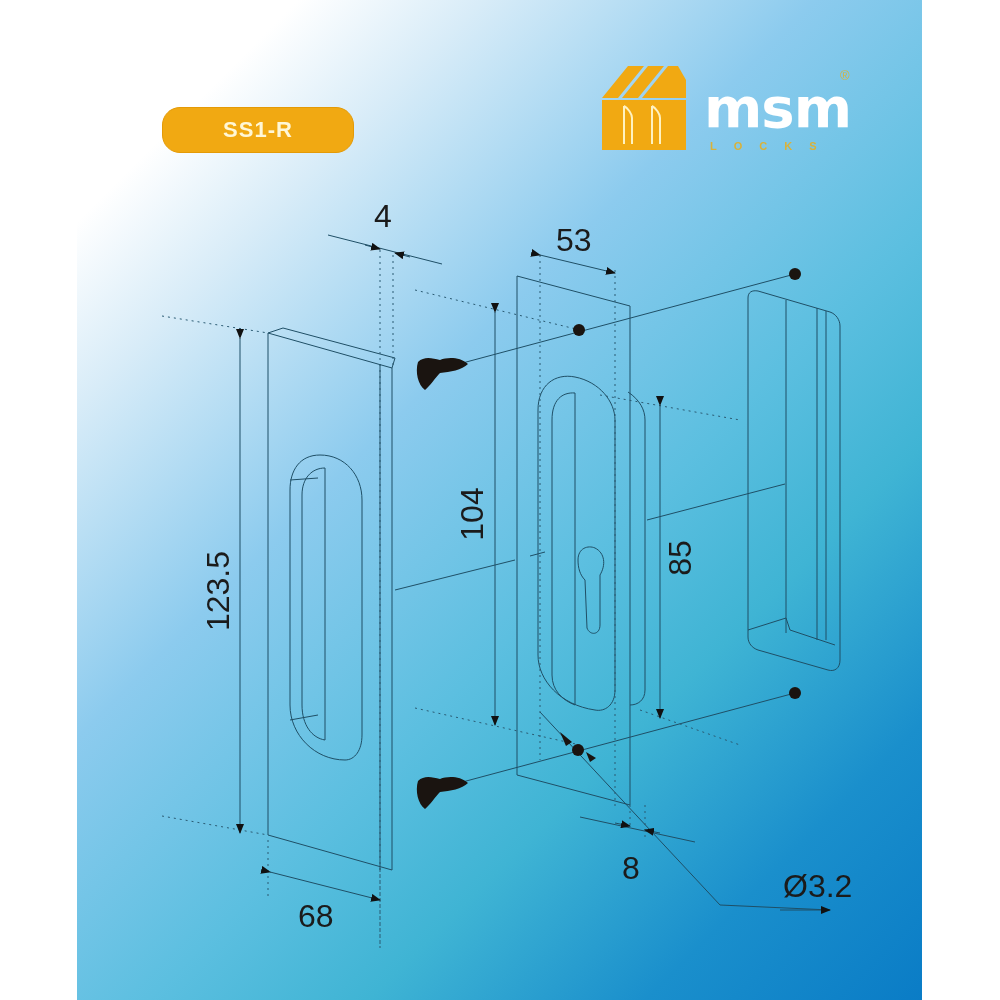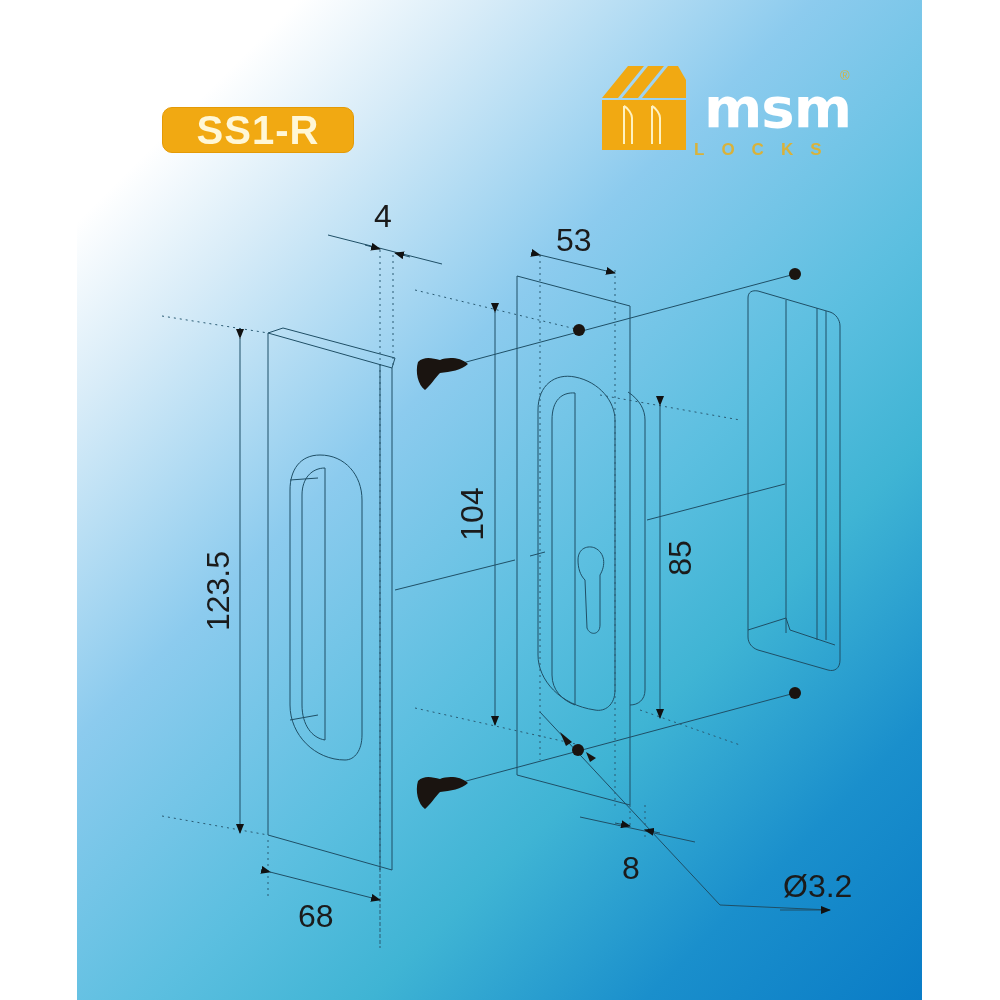--- a/index.html
+++ b/index.html
@@ -3,27 +3,27 @@
   <meta charset="utf-8">
   <style>
     html, body { margin: 0; padding: 0; }
     body { width: 1000px; height: 1000px; background: #ffffff; position: relative; overflow: hidden; font-family: "Liberation Sans", sans-serif; }
     .panel {
       position: absolute; left: 77px; top: 0; width: 845px; height: 1000px;
       background: linear-gradient(135deg, #ffffff 0%, #ffffff 12%, #d8ecf8 22%, #8ccbee 40%, #5cbfe0 58%, #3fb4d4 70%, #1a8fcc 85%, #0a7cc6 100%);
     }
     .badge {
       position: absolute; left: 162px; top: 107px; width: 190px; height: 44px;
-      background: #f1a912; border-radius: 10px; border: 1px solid #e49a06;
+      background: #f1a912; border-radius: 18px; border: 1px solid #e49a06;
       display: flex; align-items: center; justify-content: center;
-      color: #fff7d6; font-weight: bold; font-size: 40px; letter-spacing: 1px;
+      color: #fff7d6; font-weight: bold; font-size: 22px; letter-spacing: 1px;
     }
     .logo { position: absolute; left: 598px; top: 58px; width: 262px; height: 100px; }
     .logo-text { position: absolute; left: 106px; top: 22px; color: #ffffff; font-weight: bold; font-size: 56px; letter-spacing: -1px; line-height: 1; font-family: "DejaVu Sans", sans-serif; }
-    .logo-sub { position: absolute; left: 96px; top: 82px; color: #d9b23a; font-size: 17px; letter-spacing: 17px; font-weight: bold; }
+    .logo-sub { position: absolute; left: 112px; top: 82px; color: #d9b23a; font-size: 11px; letter-spacing: 17px; font-weight: bold; }
     .logo-reg { position: absolute; left: 242px; top: 10px; color: #d9b23a; font-size: 13px; }
     svg.drawing { position: absolute; left: 0; top: 0; }
     .dim { position: absolute; color: #1b1b1b; font-size: 32px; line-height: 1; }
     .rot { transform: rotate(-90deg); transform-origin: center; }
   </style>
 </head>
 <body>
 
 <div class="panel"></div>
 

